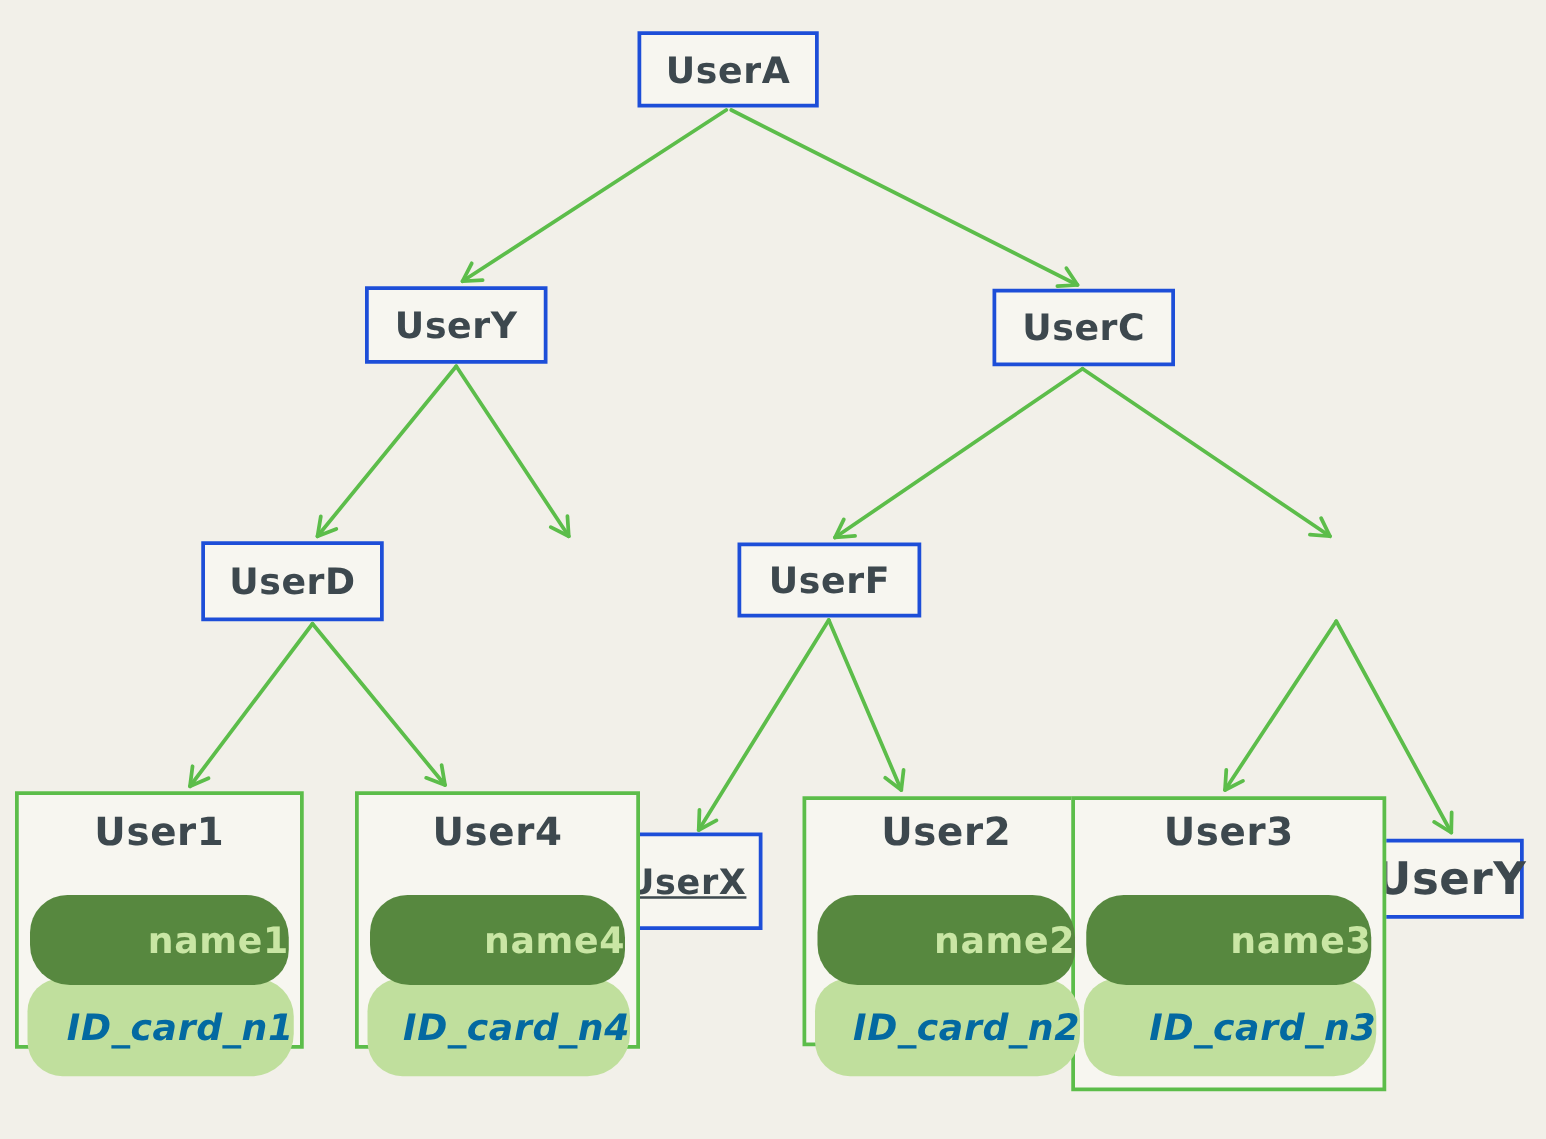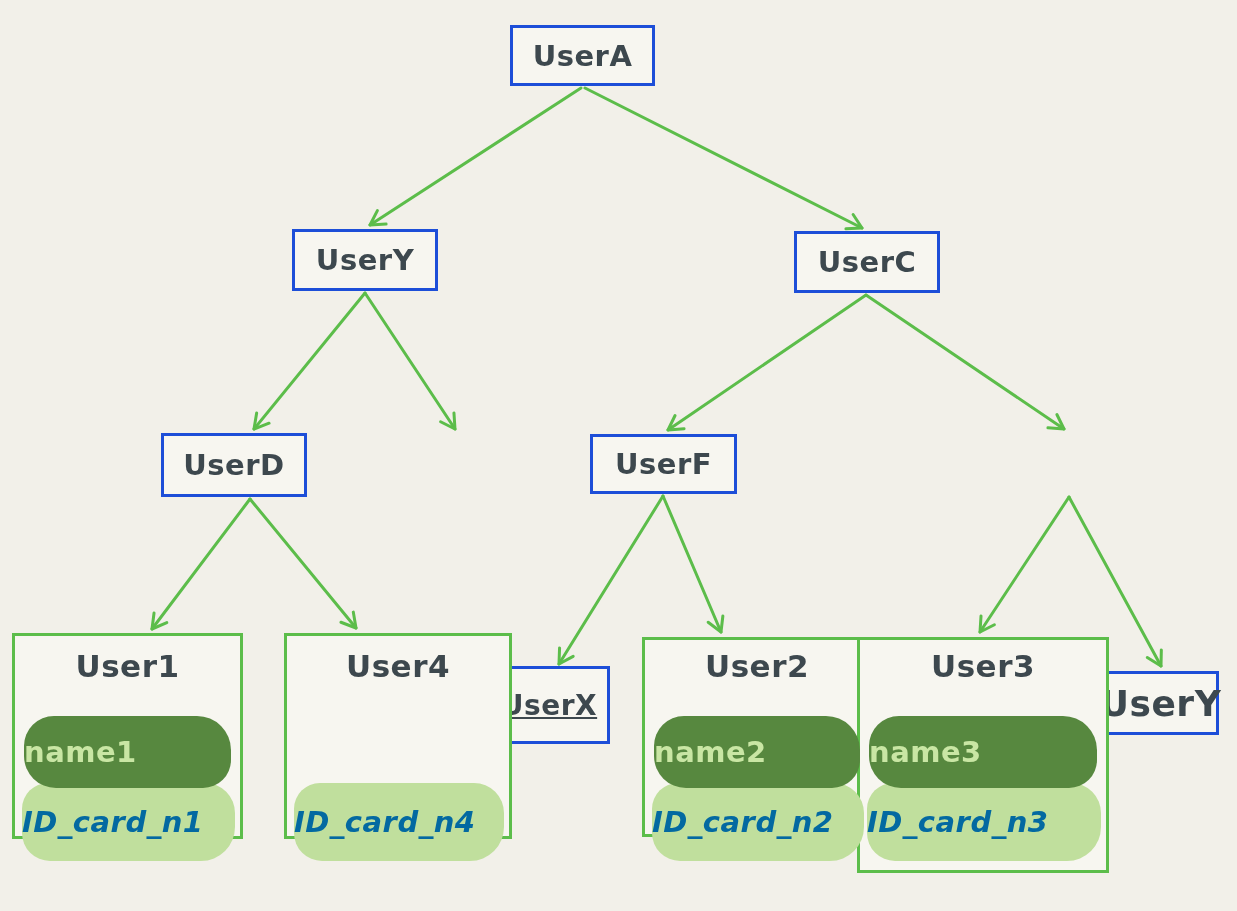--- a/index.html
+++ b/index.html
@@ -51,21 +51,21 @@
     text-align: center;
     color: #3d484e;
     font-weight: 700;
     font-size: 31px;
     letter-spacing: 0.5px;
   }
   .pill {
     position: absolute;
     display: flex;
     align-items: center;
-    justify-content: flex-start;
+    justify-content: flex-end;
     font-weight: 700;
     font-size: 29px;
     letter-spacing: 0.5px;
   }
   .pill-name {
     left: 9px;
     right: 9px;
     top: 80px;
     height: 72px;
     background: #57883f;
@@ -139,20 +139,23 @@
     <div class="pill pill-name">
       <span>name1</span>
     </div>
     <div class="pill pill-id">
       <span>ID_card_n1</span>
     </div>
   </div>
 
   <div class="card" style="left:252px; top:633px; width:228px; height:206px;margin-left:32px;">
     <div class="card-title">User4</div>
+    <div class="pill pill-name">
+      <span>name4</span>
+    </div>
     <div class="pill pill-id">
       <span>ID_card_n4</span>
     </div>
   </div>
 
   <div class="card" style="left:642px; top:637px; width:230px; height:200px;">
     <div class="card-title" style="top:8px;">User2</div>
     <div class="pill pill-name" style="top:76px;">
       <span>name2</span>
     </div>

